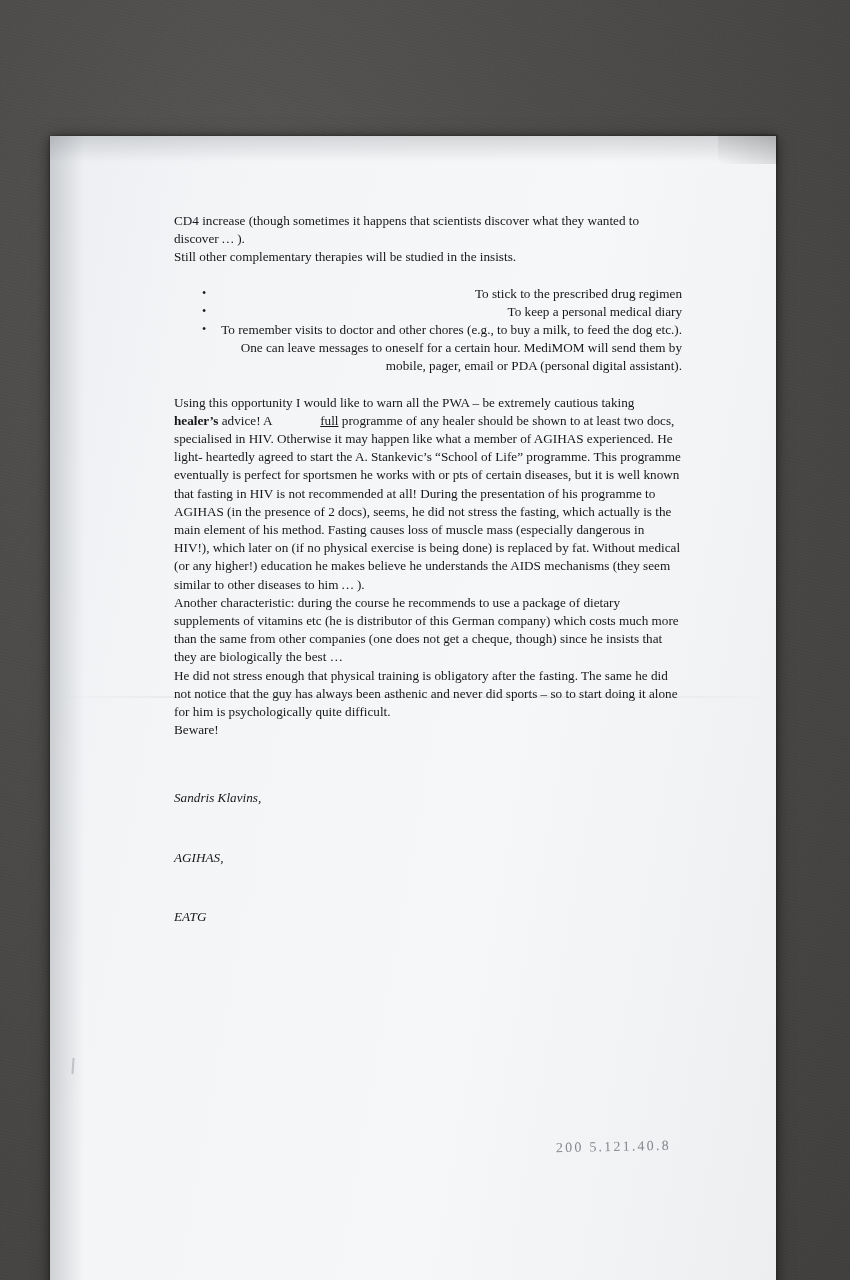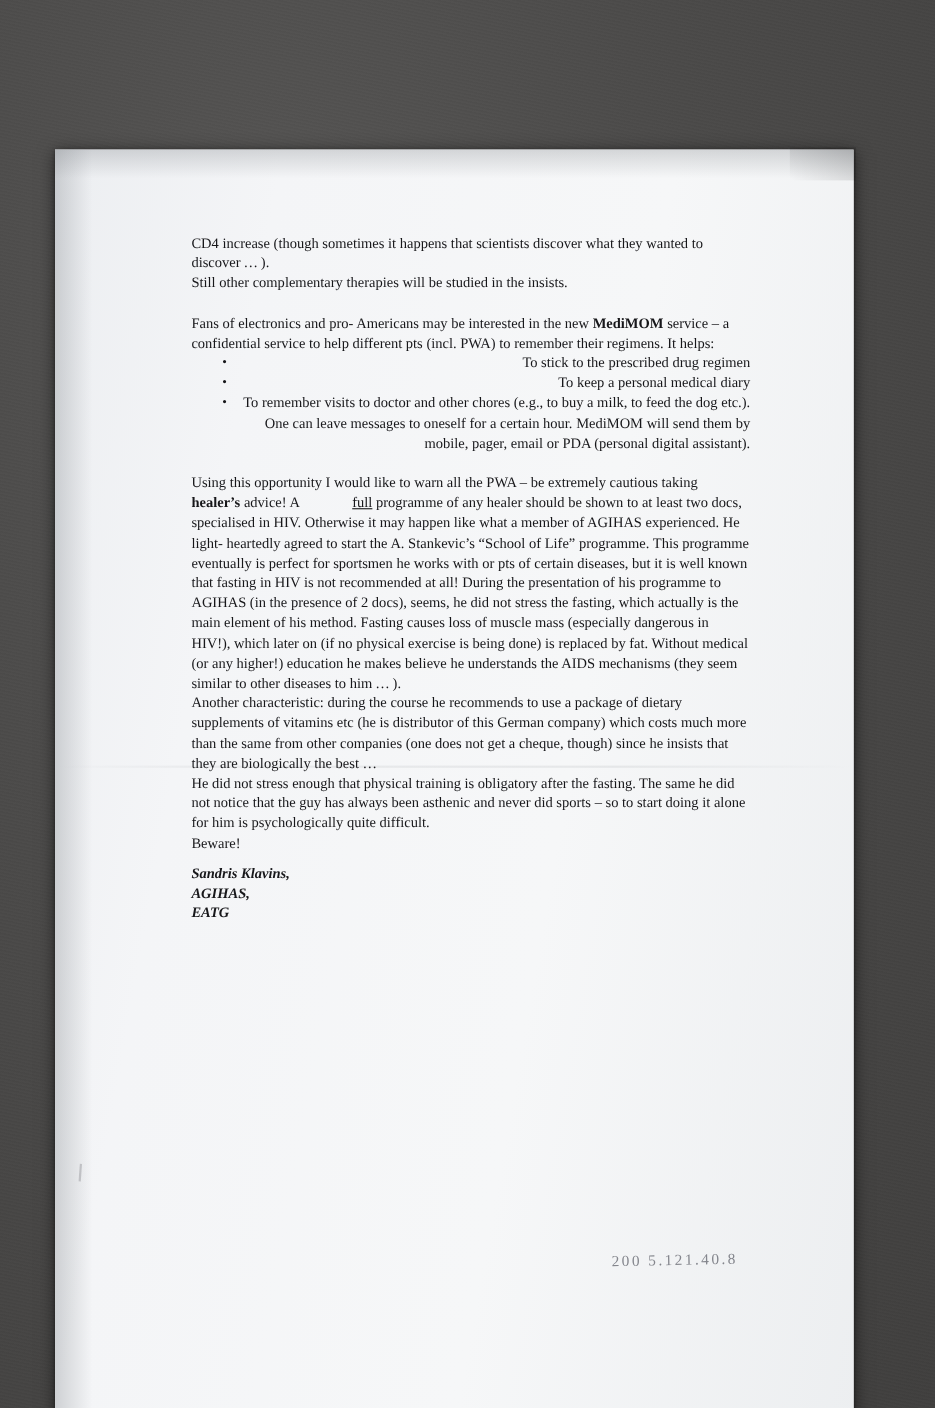--- a/index.html
+++ b/index.html
@@ -104,22 +104,23 @@
     content: "\2022";
     position: absolute;
     left: 28px;
     top: -1px;
     font-size: 12px;
   }
   b, .bold { font-weight: bold; }
   .ul-underline { text-decoration: underline; margin-left: 45px; }
   .sig {
     font-style: italic;
-    font-weight: bold;
+    font-weight: normal;
     line-height: 18.2px;
+    margin-top: 41px;
   }
   .pencil-mark {
     position: absolute;
     left: 506px;
     top: 1003px;
     font-family: "Liberation Serif", serif;
     font-size: 14px;
     letter-spacing: 2.2px;
     color: #6d6f77;
     transform: rotate(-1.2deg);
@@ -156,21 +157,20 @@
   <div class="fold-line"></div>
   <div class="edge-tick"></div>
 
   <div class="doc-body">
 
     <p>CD4 increase (though sometimes it happens that scientists discover what they wanted to discover … ).</p>
     <p>Still other complementary therapies will be studied in the insists.</p>
 
     <div class="gap"></div>
 
-    <p><span>Fans of electronics and pro- Americans may be interested in the new </span><b>MediMOM</b><span> service – a confidential service to help different pts (incl. PWA) to remember their regimens. It helps:</span></p>
 
     <ul class="bullets">
       <li>To stick to the prescribed drug regimen</li>
       <li>To keep a personal medical diary</li>
       <li>To remember visits to doctor and other chores (e.g., to buy a milk, to feed the dog etc.). One can leave messages to oneself for a certain hour. MediMOM will send them by mobile, pager, email or PDA (personal digital assistant).</li>
     </ul>
 
     <div class="gap"></div>
 
     <p><span>Using this opportunity I would like to warn all the PWA – be extremely cautious taking </span><b>healer’s</b><span> advice! A </span><span class="ul-underline">full</span><span> programme of any healer should be shown to at least two docs, specialised in HIV. Otherwise it may happen like what a member of AGIHAS experienced. He light- heartedly agreed to start the A. Stankevic’s “School of Life” programme. This programme eventually is perfect for sportsmen he works with or pts of certain diseases, but it is well known that fasting in HIV is not recommended at all! During the presentation of his programme to AGIHAS (in the presence of 2 docs), seems, he did not stress the fasting, which actually is the main element of his method. Fasting causes loss of muscle mass (especially dangerous in HIV!), which later on  (if no physical exercise is being done) is replaced by fat. Without medical (or any higher!) education he makes believe he understands the AIDS mechanisms (they seem similar to other diseases to him … ).</span></p>

